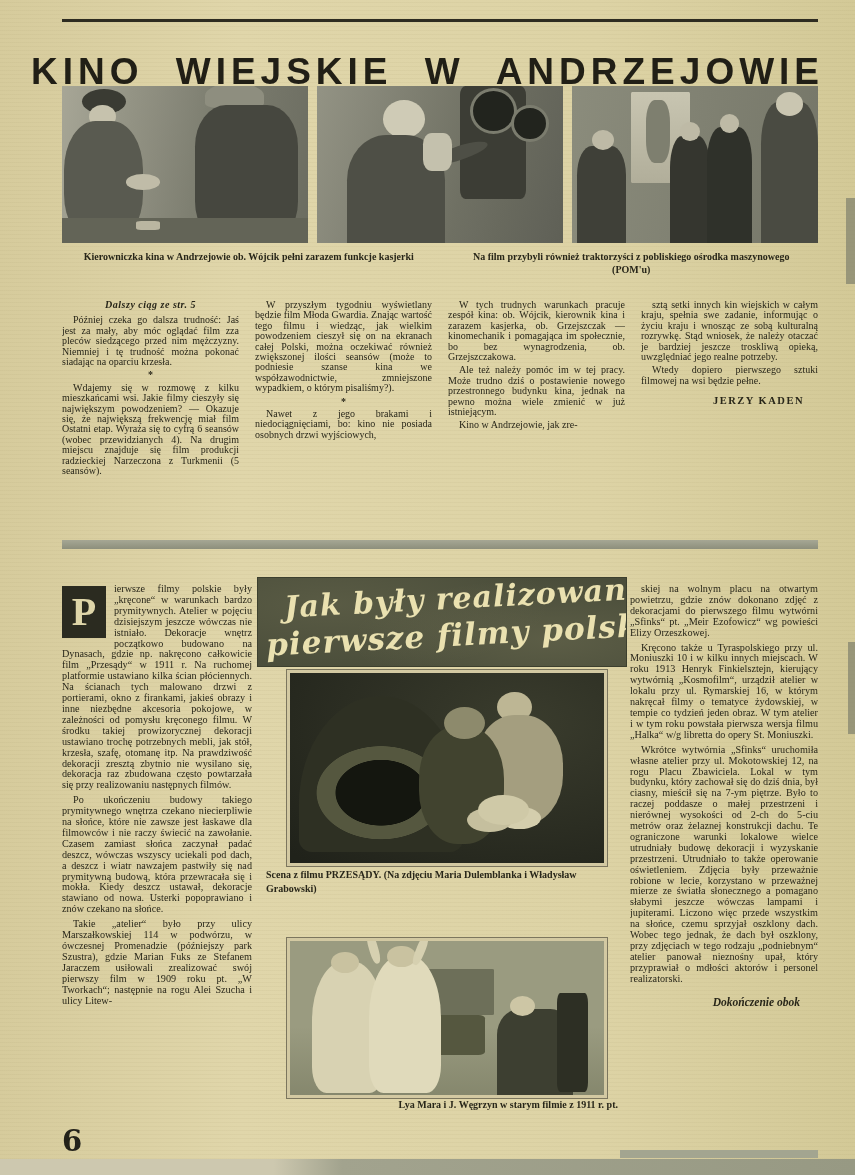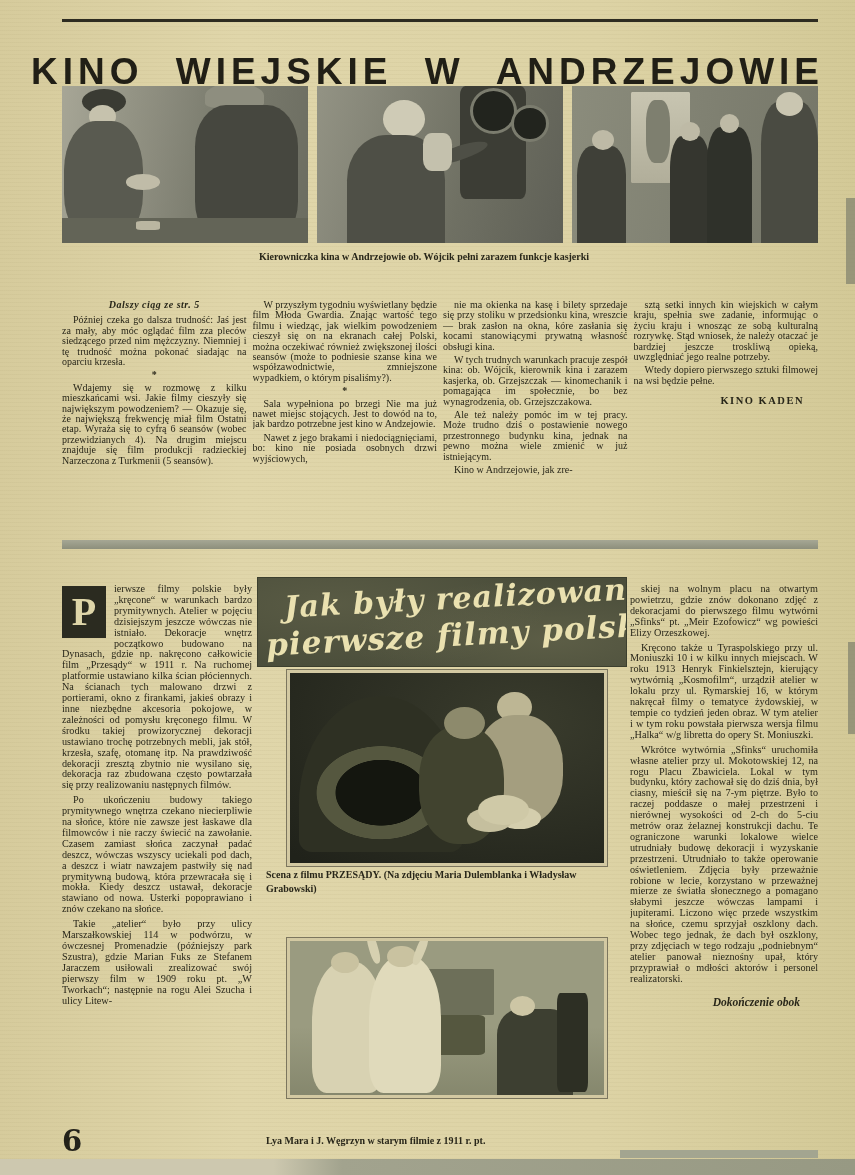--- a/index.html
+++ b/index.html
@@ -19,24 +19,24 @@
   .top-rule{left:62px;top:19px;width:756px;height:3px;background:#2e2c21;}
   .headline{
     left:0;top:26px;width:855px;text-align:center;
     font-family:"Liberation Sans", sans-serif;font-weight:bold;
     font-size:37px;letter-spacing:5px;word-spacing:17px;color:#211f16;white-space:nowrap;
   }
   
   .photo-row{left:62px;top:86px;width:756px;height:157px;display:flex;gap:9px;}
   .photo{position:relative;flex:1;overflow:hidden;filter:saturate(.6);}
   .sh{position:absolute;border-radius:50%;}
-  .cap-row{left:46px;top:250px;width:756px;display:flex;gap:9px;}
+  .cap-row{left:62px;top:250px;width:756px;display:flex;gap:9px;}
   .cap{flex:1;text-align:center;font-weight:bold;font-size:10px;line-height:1.32;padding:0 10px;}
   
-  .cols1{left:62px;top:300px;width:756px;height:240px;display:flex;gap:6px;}
+  .cols1{left:62px;top:300px;width:756px;height:240px;display:flex;gap:16px;}
   .c1{flex:1;font-size:10px;line-height:10.4px;text-align:justify;overflow:hidden;}
   .c1 p{margin:0 0 3px 0;text-indent:11px;}
   .lead-italic{font-style:italic;font-weight:bold;text-align:center;text-indent:0 !important;letter-spacing:.5px;margin-bottom:5px !important;}
   .star{text-align:center;text-indent:0 !important;font-weight:bold;margin:2px 0 !important;}
   .byline{font-weight:bold;letter-spacing:1.5px;text-align:right;padding-right:14px;text-indent:0 !important;margin-top:10px !important;font-size:10.5px;}
   .divider{left:62px;top:540px;width:756px;height:9px;background:linear-gradient(180deg,#a6a794,#8d8f7c);}
   .sec-header{
     left:0;top:553px;width:855px;text-align:center;font-weight:bold;
     font-size:16px;letter-spacing:4.5px;word-spacing:9px;color:#22211a;
   }
@@ -62,21 +62,21 @@
   .script-line{
     position:absolute;font-family:"DejaVu Serif", serif;font-style:italic;font-weight:bold;
     color:#eae1b0;transform:rotate(-3deg);white-space:nowrap;letter-spacing:1px;
   }
   .script1{left:26px;top:2px;font-size:30px;}
   .script2{left:8px;top:38px;font-size:31px;}
   .framed{
     background:#23251b;border:3px solid #d3c9a2;box-shadow:0 0 0 1px #7c765e;overflow:hidden;position:absolute;
   }
   .midcap{left:266px;top:868px;width:352px;text-align:left;font-weight:bold;font-size:10px;line-height:1.35;}
-  .midcap2{left:266px;top:1098px;width:352px;text-align:left;font-weight:bold;font-size:10px;line-height:1.35;margin-top:36px;}
+  .midcap2{left:266px;top:1098px;width:352px;text-align:right;font-weight:bold;font-size:10px;line-height:1.35;}
   .footer-italic{font-style:italic;font-weight:bold;font-size:11.5px;text-align:right;padding-right:18px;text-indent:0 !important;margin-top:12px !important;}
   .pageno{left:62px;top:1124px;font-weight:bold;font-size:29px;font-family:"DejaVu Serif", serif;color:#23221a;}
   .band-right{left:620px;top:1150px;width:198px;height:8px;background:#a3a590;}
   .band-bottom{left:0;top:1159px;width:855px;height:16px;background:linear-gradient(90deg,#cdc8af 0 32%,#a2a38e 40%,#979983);}
   .smudge{background:#84846f;opacity:.75;}
 </style>
 </head>
 <body>
 
 <div class="paper">
@@ -114,45 +114,44 @@
       <div class="sh" style="left:44%;top:23%;width:8%;height:12%;background:#c1ba99;"></div>
       <div class="sh" style="left:55%;top:26%;width:18%;height:74%;background:#2f3126;border-radius:30% 30% 0 0;"></div>
       <div class="sh" style="left:60%;top:18%;width:8%;height:12%;background:#c1ba99;"></div>
       <div class="sh" style="left:77%;top:10%;width:23%;height:90%;background:#4a4c3c;border-radius:30% 30% 0 0;"></div>
       <div class="sh" style="left:83%;top:4%;width:11%;height:15%;background:#cdc6a4;"></div>
     </div>
   </div>
 
   <div class="abs cap-row">
     <div class="cap">Kierowniczka kina w Andrzejowie ob. Wójcik pełni zarazem funkcje kasjerki</div>
+    <div class="cap">Na film przybyli również traktorzyści z pobliskiego ośrodka maszynowego (POM'u)</div>
   </div>
 
   <div class="abs cols1">
     <div class="c1">
       <p class="lead-italic">Dalszy ciąg ze str. 5</p>
       <p>Później czeka go dalsza trudność: Jaś jest za mały, aby móc oglądać film zza pleców siedzącego przed nim mężczyzny. Niemniej i tę trudność można pokonać siadając na oparciu krzesła.</p>
       <p class="star">*</p>
       <p>Wdajemy się w rozmowę z kilku mieszkańcami wsi. Jakie filmy cieszyły się największym powodzeniem? — Okazuje się, że największą frekwencję miał film Ostatni etap. Wyraża się to cyfrą 6 seansów (wobec przewidzianych 4). Na drugim miejscu znajduje się film produkcji radzieckiej Narzeczona z Turkmenii (5 seansów).</p>
     </div>
     <div class="c1">
       <p>W przyszłym tygodniu wyświetlany będzie film Młoda Gwardia. Znając wartość tego filmu i wiedząc, jak wielkim powodzeniem cieszył się on na ekranach całej Polski, można oczekiwać również zwiększonej ilości seansów (może to podniesie szanse kina we współzawodnictwie, zmniejszone wypadkiem, o którym pisaliśmy?).</p>
       <p class="star">*</p>
-      <p>Sala wypełniona po brzegi Nie ma już nawet miejsc stojących. Jest to dowód na to, jak bardzo potrzebne jest kino w Andzejowie.</p>
       <p>Nawet z jego brakami i niedociągnięciami, bo: kino nie posiada osobnych drzwi wyjściowych,</p>
     </div>
     <div class="c1">
-      <p>nie ma okienka na kasę i bilety sprzedaje się przy stoliku w przedsionku kina, wreszcie — brak zasłon na okna, kóre zasłania się kocami stanowiącymi prywatną własność obsługi kina.</p>
       <p>W tych trudnych warunkach pracuje zespół kina: ob. Wójcik, kierownik kina i zarazem kasjerka, ob. Grzejszczak — kinomechanik i pomagająca im społecznie, bo bez wynagrodzenia, ob. Grzejszczakowa.</p>
       <p>Ale też należy pomóc im w tej pracy. Może trudno dziś o postawienie nowego przestronnego budynku kina, jednak na pewno można wiele zmienić w już istniejącym.</p>
       <p>Kino w Andrzejowie, jak zre-</p>
     </div>
     <div class="c1">
       <p>sztą setki innych kin wiejskich w całym kraju, spełnia swe zadanie, informując o życiu kraju i wnosząc ze sobą kulturalną rozrywkę. Stąd wniosek, że należy otaczać je bardziej jeszcze troskliwą opieką, uwzględniać jego realne potrzeby.</p>
       <p>Wtedy dopiero pierwszego sztuki filmowej na wsi będzie pełne.</p>
-      <p class="byline">KINO KADEN</p>
+      <p class="byline">JERZY KADEN</p>
     </div>
   </div>
 
   <div class="abs divider"></div>
 
 
   <div class="abs s2col s2-left">
     <span class="dropcap">P</span>
     <p class="noind">ierwsze filmy polskie były „kręcone“ w warunkach bardzo prymitywnych. Atelier w pojęciu dzisiejszym jeszcze wówczas nie istniało. Dekoracje wnętrz początkowo budowano na Dynasach, gdzie np. nakręcono całkowicie film „Przesądy“ w 1911 r. Na ruchomej platformie ustawiano kilka ścian płóciennych. Na ścianach tych malowano drzwi z portierami, okno z firankami, jakieś obrazy i inne niezbędne akcesoria pokojowe, w zależności od pomysłu kręconego filmu. W środku takiej prowizorycznej dekoracji ustawiano trochę potrzebnych mebli, jak stół, krzesła, szafę, otomanę itp. Na prawdziwość dekoracji zresztą zbytnio nie wysilano się, dekoracja raz zbudowana często powtarzała się przy realizowaniu następnych filmów.</p>
     <p>Po ukończeniu budowy takiego prymitywnego wnętrza czekano niecierpliwie na słońce, które nie zawsze jest łaskawe dla filmowców i nie raczy świecić na zawołanie. Czasem zamiast słońca zaczynał padać deszcz, wówczas wszyscy uciekali pod dach, a deszcz i wiatr nawzajem pastwiły się nad prymitywną budową, która przewracała się i mokła. Kiedy deszcz ustawał, dekoracje stawiano od nowa. Usterki popoprawiano i znów czekano na słońce.</p>

